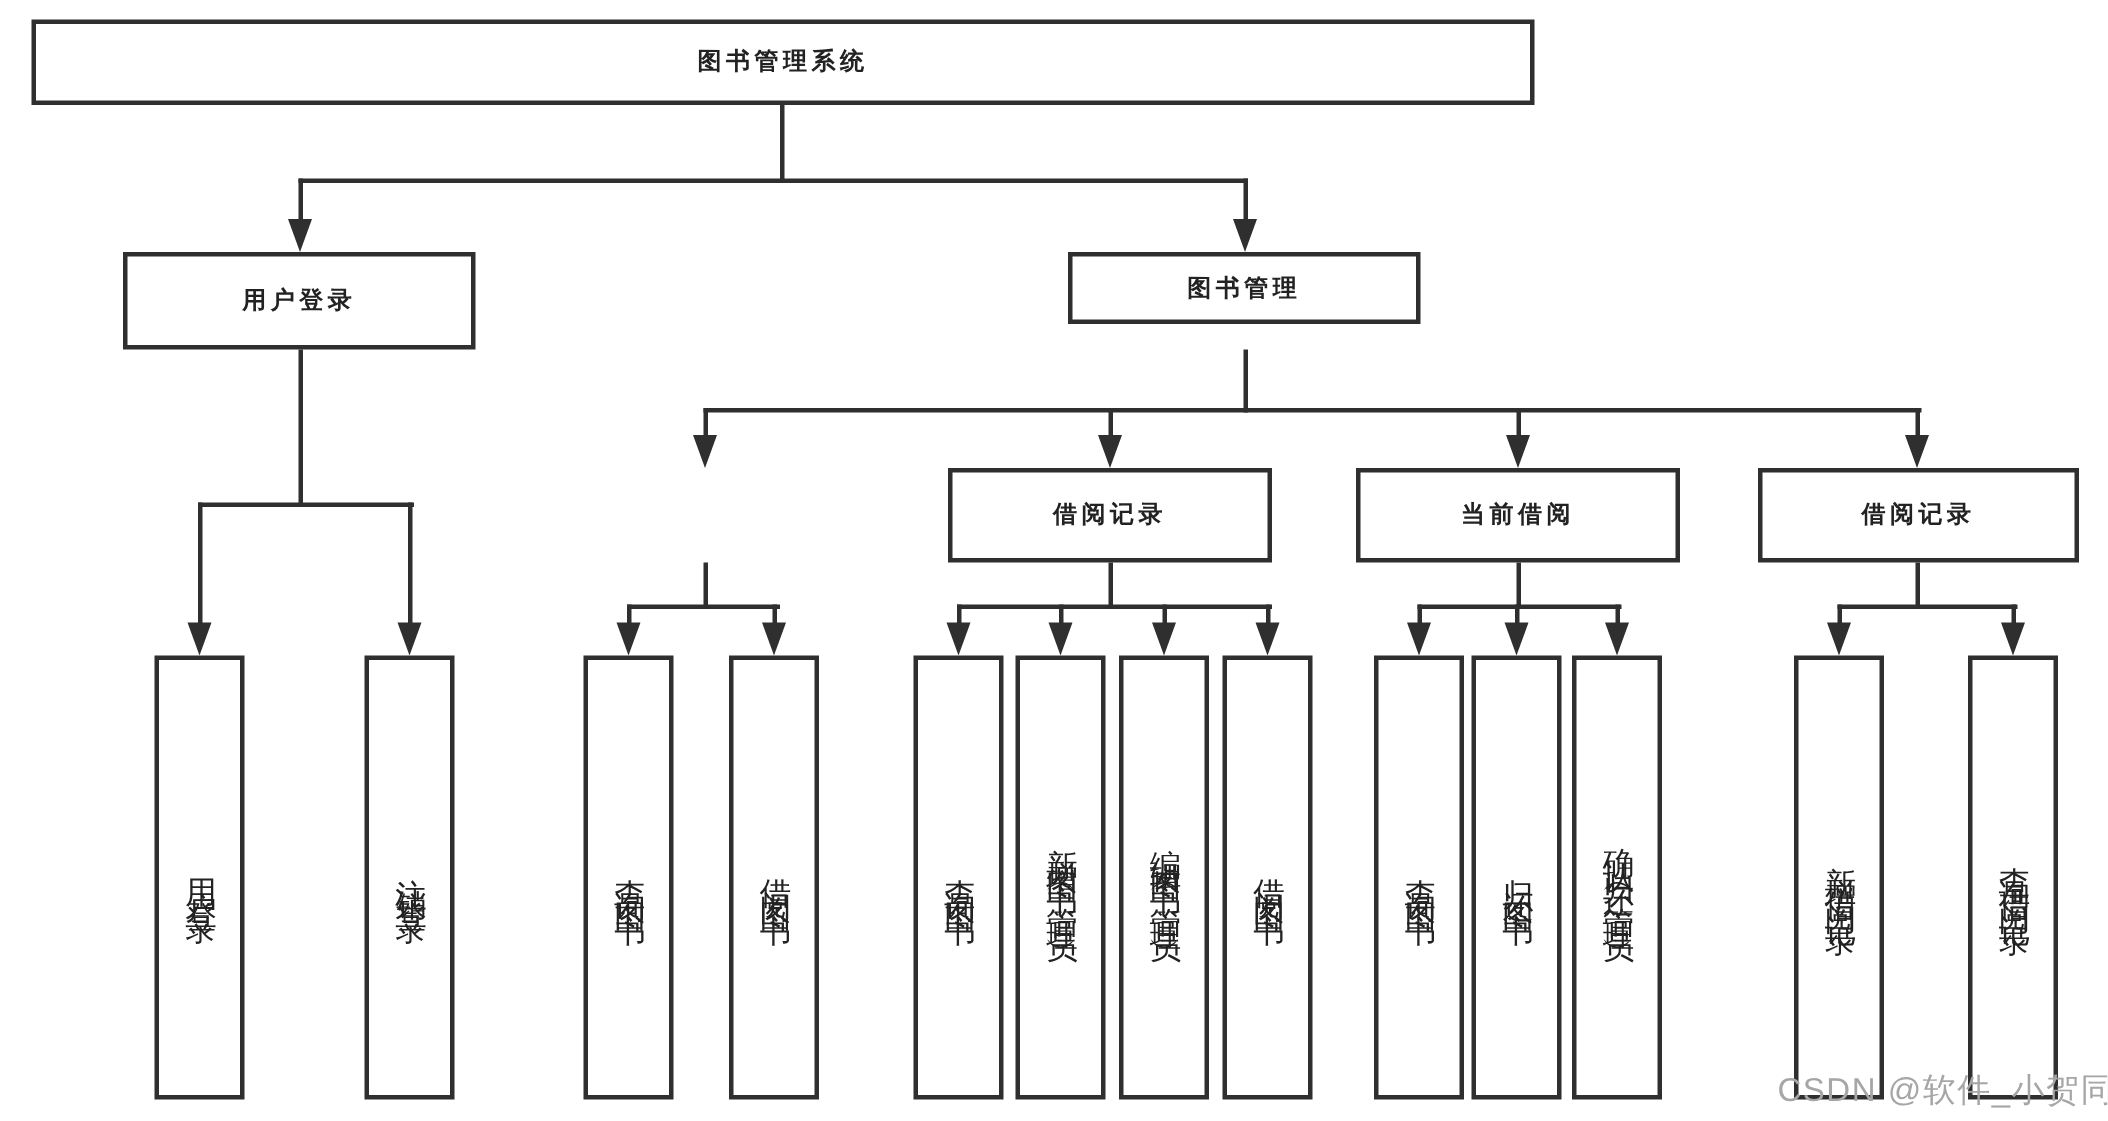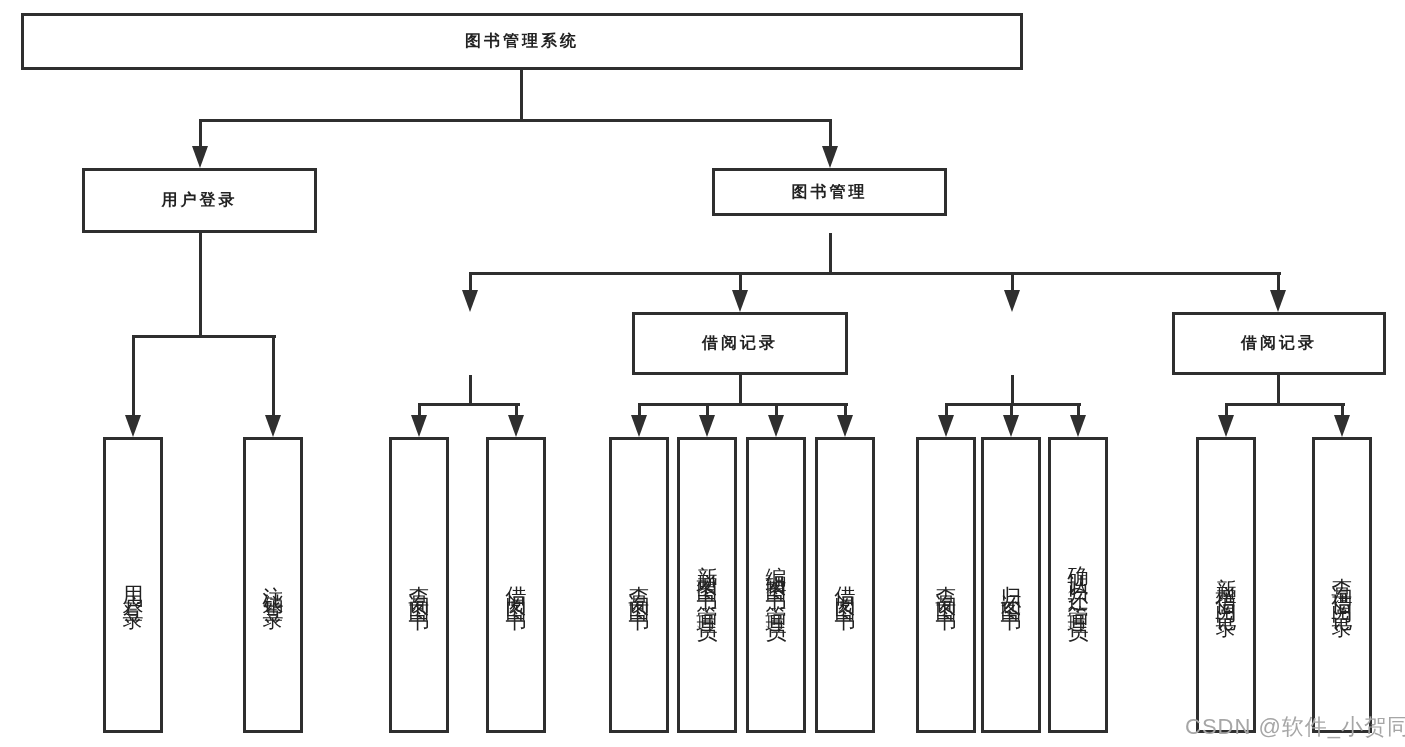--- a/index.html
+++ b/index.html
@@ -89,20 +89,23 @@
   <div class="vline" style="left:739px;top:272px;height:20px"></div>
   <div class="arrow" style="left:732px;top:290px"></div>
   <div class="vline" style="left:1011px;top:272px;height:20px"></div>
   <div class="arrow" style="left:1004px;top:290px"></div>
   <div class="vline" style="left:1277px;top:272px;height:20px"></div>
   <div class="arrow" style="left:1270px;top:290px"></div>
 
   <div class="box h" style="left:632px;top:312px;width:216px;height:63px">
     <span>借阅记录</span>
   </div>
+  <div class="box h" style="left:904px;top:312px;width:216px;height:63px">
+    <span>当前借阅</span>
+  </div>
   <div class="box h" style="left:1172px;top:312px;width:214px;height:63px">
     <span>借阅记录</span>
   </div>
 
   <div class="vline" style="left:469px;top:375px;height:31px"></div>
   <div class="hline" style="left:418px;top:403px;width:102px"></div>
   <div class="vline" style="left:418px;top:403px;height:14px"></div>
   <div class="arrow" style="left:411px;top:415px"></div>
   <div class="vline" style="left:515px;top:403px;height:14px"></div>
   <div class="arrow" style="left:508px;top:415px"></div>

